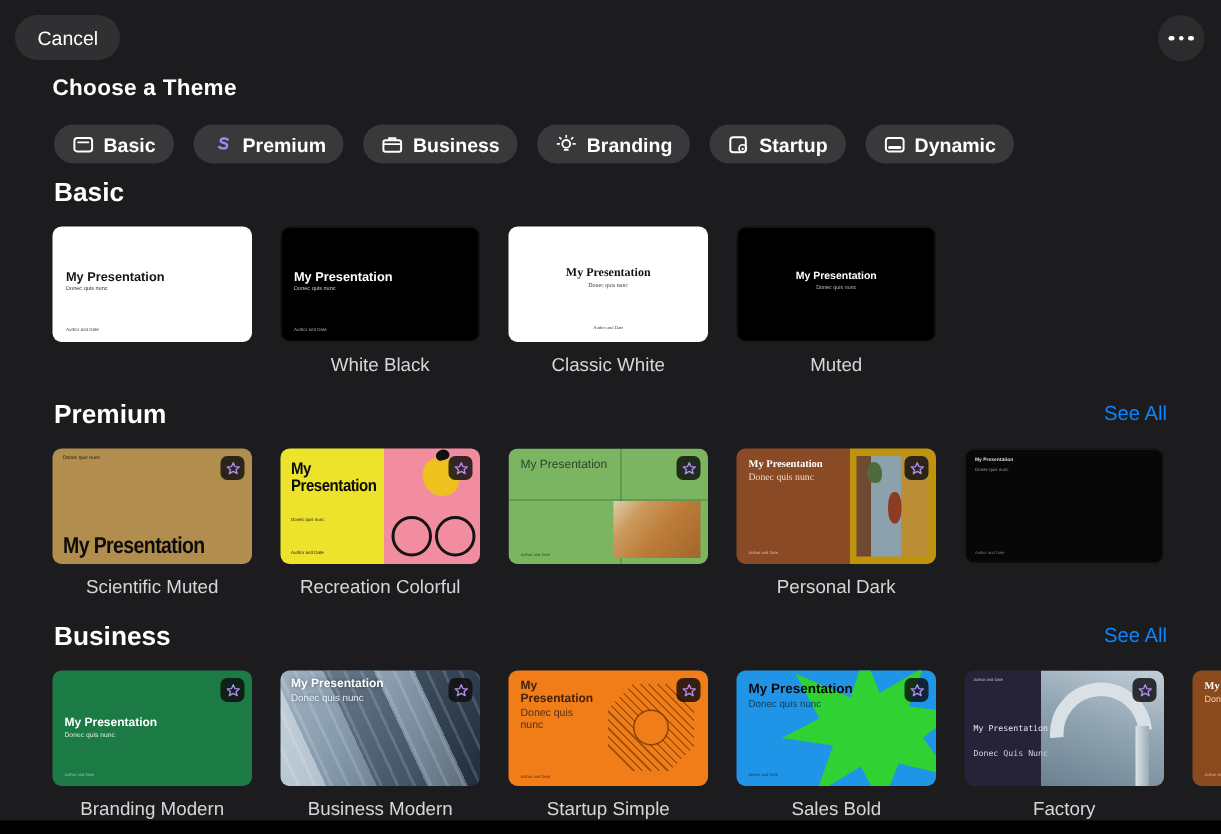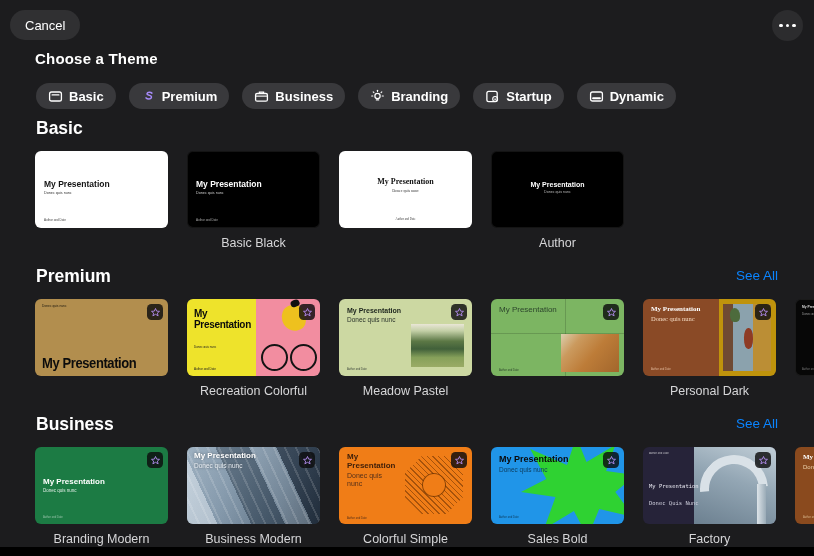--- a/index.html
+++ b/index.html
@@ -231,80 +231,68 @@
             <span class="s-sub">Donec quis nunc</span>
             <span class="s-author">Author and Date</span>
           </div>
         </div>
         <div class="card-wrap">
           <div class="thumb basic-black">
             <span class="s-title">My Presentation</span>
             <span class="s-sub">Donec quis nunc</span>
             <span class="s-author">Author and Date</span>
           </div>
-          <div class="card-label">Basic Black</div>
+          <div class="card-label">White Black</div>
         </div>
         <div class="card-wrap">
           <div class="thumb classic-white">
             <span class="s-title">My Presentation</span>
             <span class="s-sub">Donec quis nunc</span>
             <span class="s-author">Author and Date</span>
           </div>
+          <div class="card-label">Classic White</div>
         </div>
         <div class="card-wrap">
           <div class="thumb black">
             <span class="s-title">My Presentation</span>
             <span class="s-sub">Donec quis nunc</span>
           </div>
-          <div class="card-label">Author</div>
+          <div class="card-label">Muted</div>
         </div>
       </div>
     </div>
     <div class="section section-premium">
       <div class="sec-head"><span class="sec-title">Premium</span><span class="see-all">See All</span></div>
       <div class="row">
         <div class="card-wrap">
           <div class="thumb scientific-muted">
             <span class="s-title">My Presentation</span>
             <span class="s-sub">Donec quis nunc</span>
             <div class="badge">
               <svg width="11" height="11" viewBox="0 0 16 16">
                 <polygon points="8,2.2 9.7,6 13.8,6.3 10.7,8.9 11.8,12.8 8,10.6 4.2,12.8 5.3,8.9 2.2,6.3 6.3,6" fill="none" stroke="#b48ef0" stroke-width="1.3" stroke-linejoin="round"></polygon>
               </svg>
             </div>
           </div>
+          <div class="card-label">Scientific Muted</div>
         </div>
         <div class="card-wrap">
           <div class="thumb recreation-colorful">
             <div class="deco"></div>
             <div class="deco2"></div>
             <span class="s-title">My Presentation</span>
             <span class="s-sub">Donec quis nunc</span>
             <span class="s-author">Author and Date</span>
             <div class="badge">
               <svg width="11" height="11" viewBox="0 0 16 16">
                 <polygon points="8,2.2 9.7,6 13.8,6.3 10.7,8.9 11.8,12.8 8,10.6 4.2,12.8 5.3,8.9 2.2,6.3 6.3,6" fill="none" stroke="#b48ef0" stroke-width="1.3" stroke-linejoin="round"></polygon>
               </svg>
             </div>
           </div>
           <div class="card-label">Recreation Colorful</div>
-        </div>
-        <div class="card-wrap">
-          <div class="thumb meadow-pastel">
-            <div class="deco"></div>
-            <span class="s-title">My Presentation</span>
-            <span class="s-sub">Donec quis nunc</span>
-            <span class="s-author">Author and Date</span>
-            <div class="badge">
-              <svg width="11" height="11" viewBox="0 0 16 16">
-                <polygon points="8,2.2 9.7,6 13.8,6.3 10.7,8.9 11.8,12.8 8,10.6 4.2,12.8 5.3,8.9 2.2,6.3 6.3,6" fill="none" stroke="#b48ef0" stroke-width="1.3" stroke-linejoin="round"></polygon>
-              </svg>
-            </div>
-          </div>
-          <div class="card-label">Meadow Pastel</div>
         </div>
         <div class="card-wrap">
           <div class="thumb travel-colorful">
             <div class="deco"></div>
             <span class="s-title">My Presentation</span>
             <span class="s-author">Author and Date</span>
             <div class="badge">
               <svg width="11" height="11" viewBox="0 0 16 16">
                 <polygon points="8,2.2 9.7,6 13.8,6.3 10.7,8.9 11.8,12.8 8,10.6 4.2,12.8 5.3,8.9 2.2,6.3 6.3,6" fill="none" stroke="#b48ef0" stroke-width="1.3" stroke-linejoin="round"></polygon>
               </svg>
@@ -369,21 +357,21 @@
             <div class="deco"></div>
             <span class="s-title">My Presentation</span>
             <span class="s-sub">Donec quis nunc</span>
             <span class="s-author">Author and Date</span>
             <div class="badge">
               <svg width="11" height="11" viewBox="0 0 16 16">
                 <polygon points="8,2.2 9.7,6 13.8,6.3 10.7,8.9 11.8,12.8 8,10.6 4.2,12.8 5.3,8.9 2.2,6.3 6.3,6" fill="none" stroke="#b48ef0" stroke-width="1.3" stroke-linejoin="round"></polygon>
               </svg>
             </div>
           </div>
-          <div class="card-label">Colorful Simple</div>
+          <div class="card-label">Startup Simple</div>
         </div>
         <div class="card-wrap">
           <div class="thumb sales-bold">
             <div class="deco"></div>
             <span class="s-title">My Presentation</span>
             <span class="s-sub">Donec quis nunc</span>
             <span class="s-author">Author and Date</span>
             <div class="badge">
               <svg width="11" height="11" viewBox="0 0 16 16">
                 <polygon points="8,2.2 9.7,6 13.8,6.3 10.7,8.9 11.8,12.8 8,10.6 4.2,12.8 5.3,8.9 2.2,6.3 6.3,6" fill="none" stroke="#b48ef0" stroke-width="1.3" stroke-linejoin="round"></polygon>

